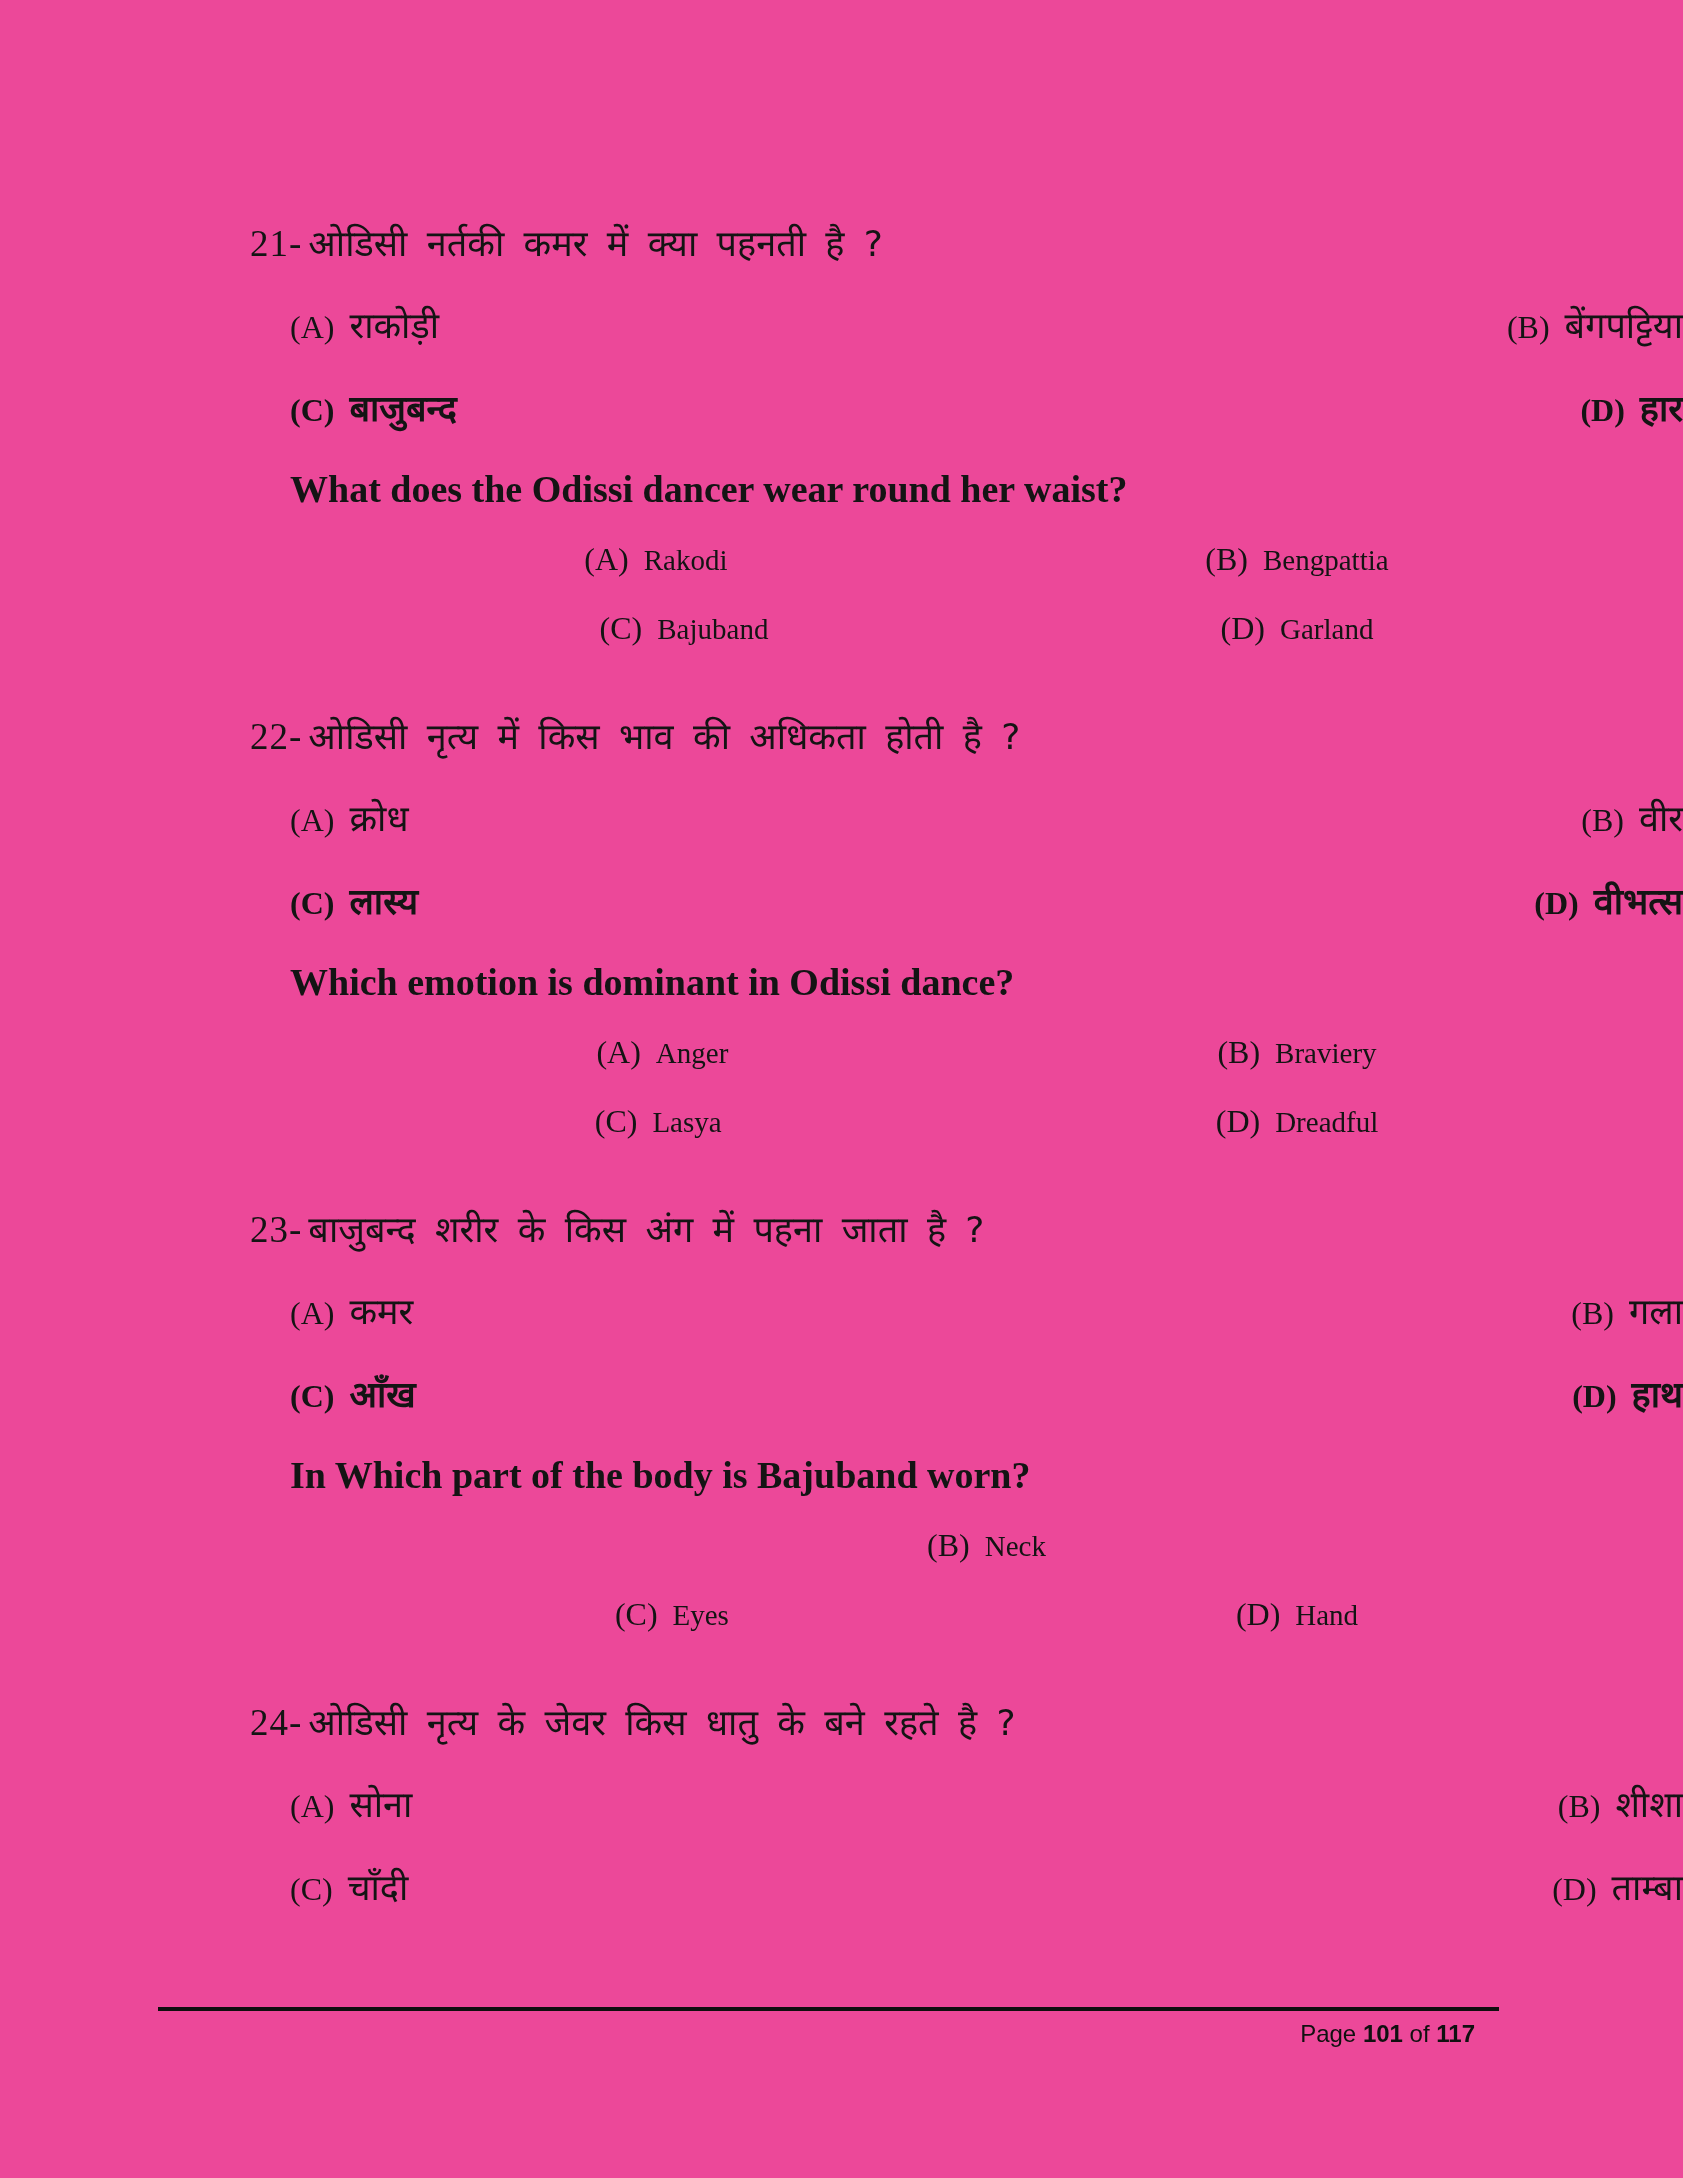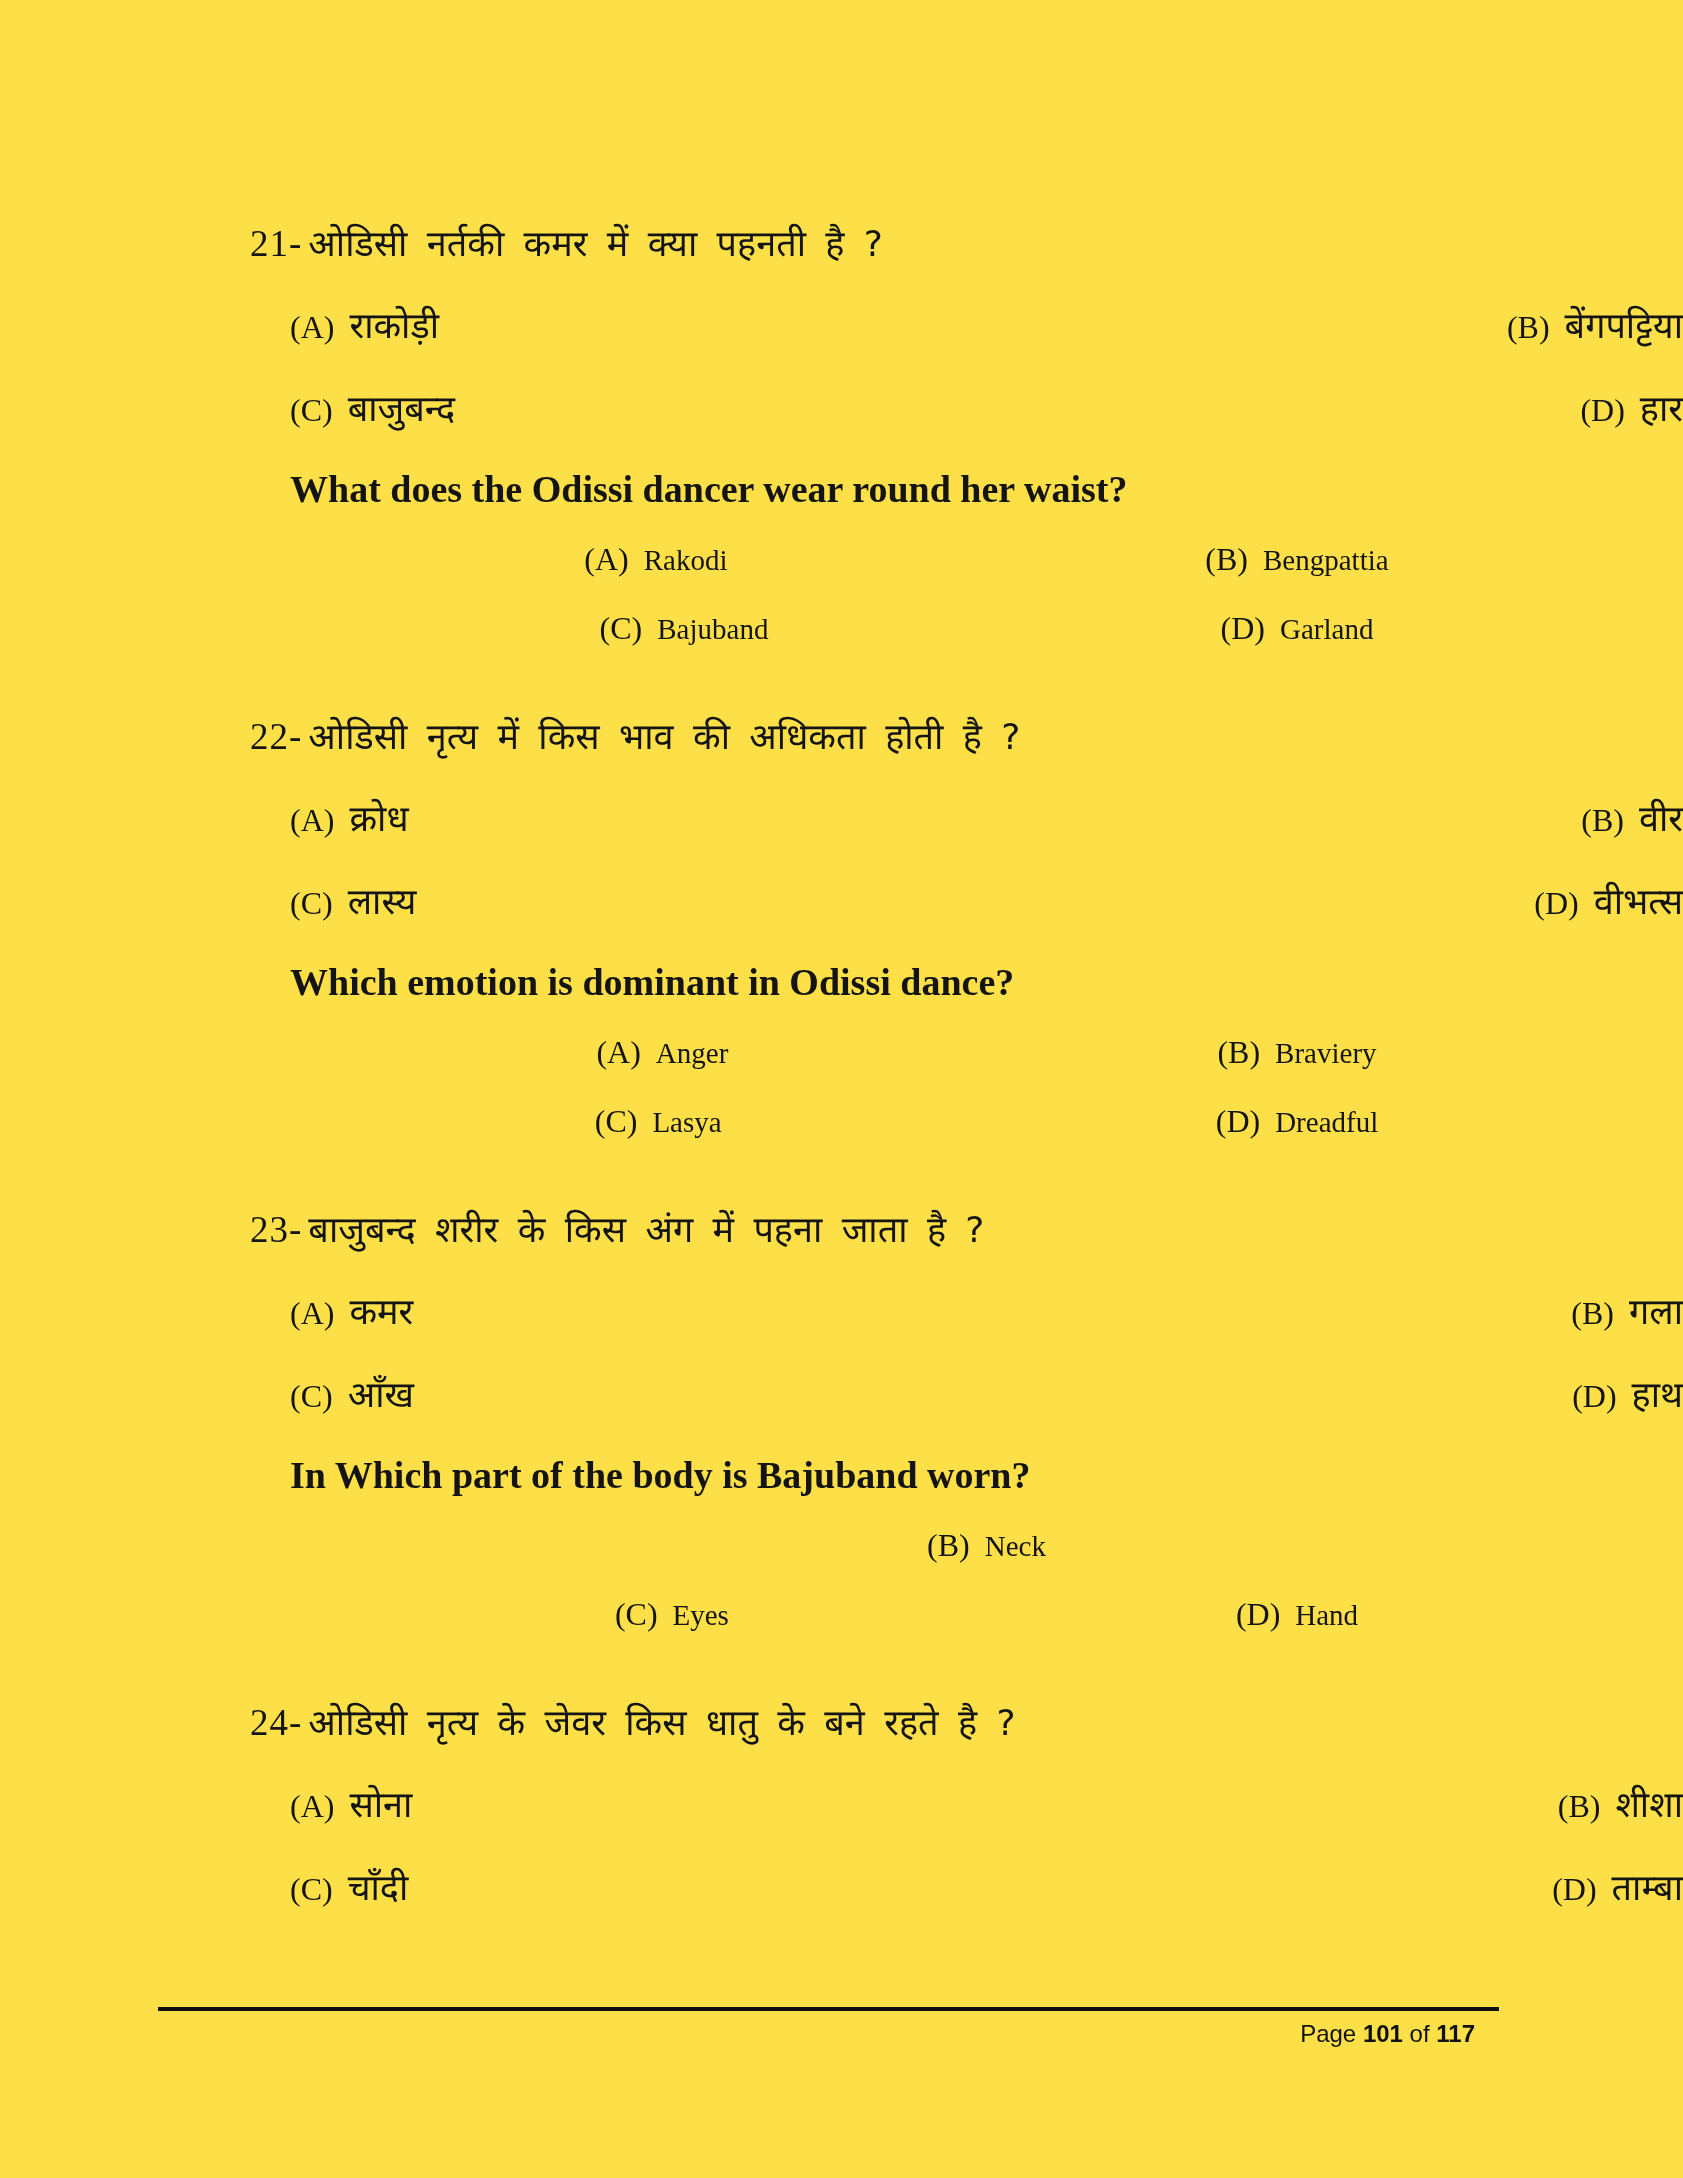--- a/index.html
+++ b/index.html
@@ -1,20 +1,20 @@
 <!DOCTYPE html>
 <html><head>
 <meta charset="utf-8">
 <style>
   html, body { margin: 0; padding: 0; background: #e8e8e8; }
   .page {
     position: relative;
     width: 1683px;
     height: 2178px;
-    background: #fde047;
+    background: #ec4899;
     color: #141414;
     overflow: hidden;
   }
   .content {
     position: absolute;
     top: 218px;
     left: 250px;
     right: 0;
   }
   
@@ -39,21 +39,21 @@
   }
   .opt-cell { width: 621px; }
   .opt-cell.second { width: auto; }
   .opt-label {
     font-family: "Liberation Serif", serif;
     font-size: 32px;
     margin-right: 15px;
   }
   .hi-row { font-family: "DejaVu Sans", sans-serif; font-size: 36px; line-height: 51px; justify-content: space-between; }
   .row-hi1 { margin-bottom: 30px; }
-  .row-hi2 { margin-bottom: 33px; }
+  .row-hi2 { margin-bottom: 33px; font-weight: bold; }
   .en-q {
     font-family: "Liberation Serif", serif;
     font-size: 38px;
     line-height: 40px;
     margin-left: 40px;
     margin-bottom: 30px;
     white-space: nowrap;
     font-weight: bold;
   }
   .en-row { font-family: "Liberation Serif", serif; font-size: 29px; line-height: 40px; justify-content: center; }

